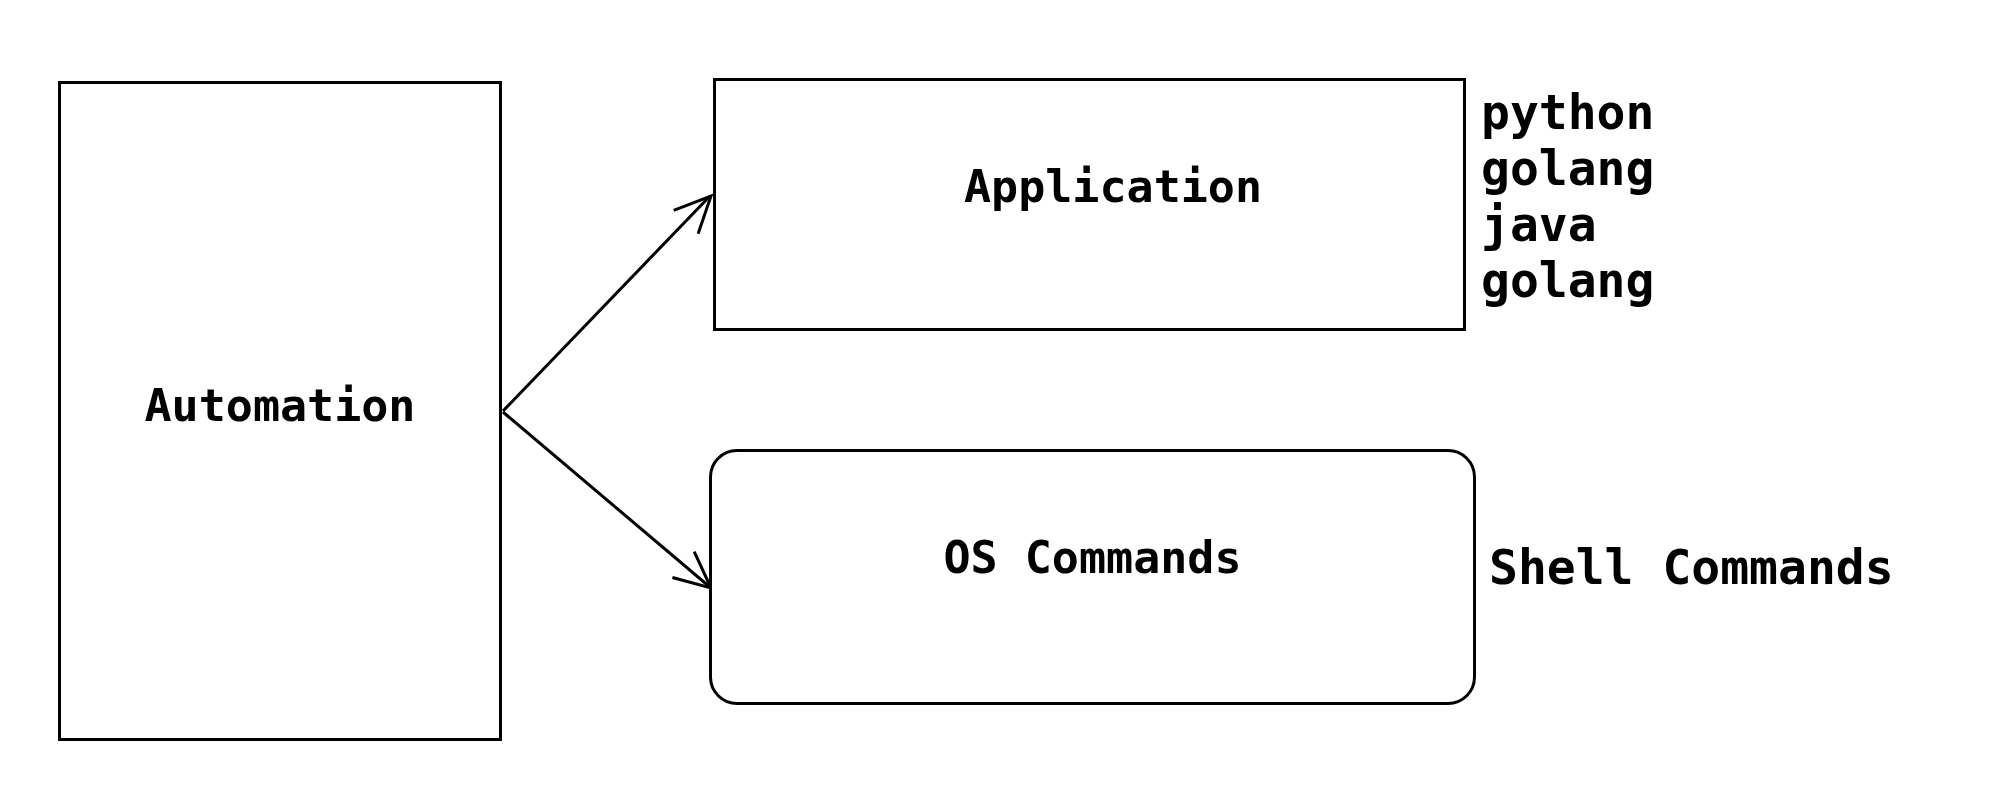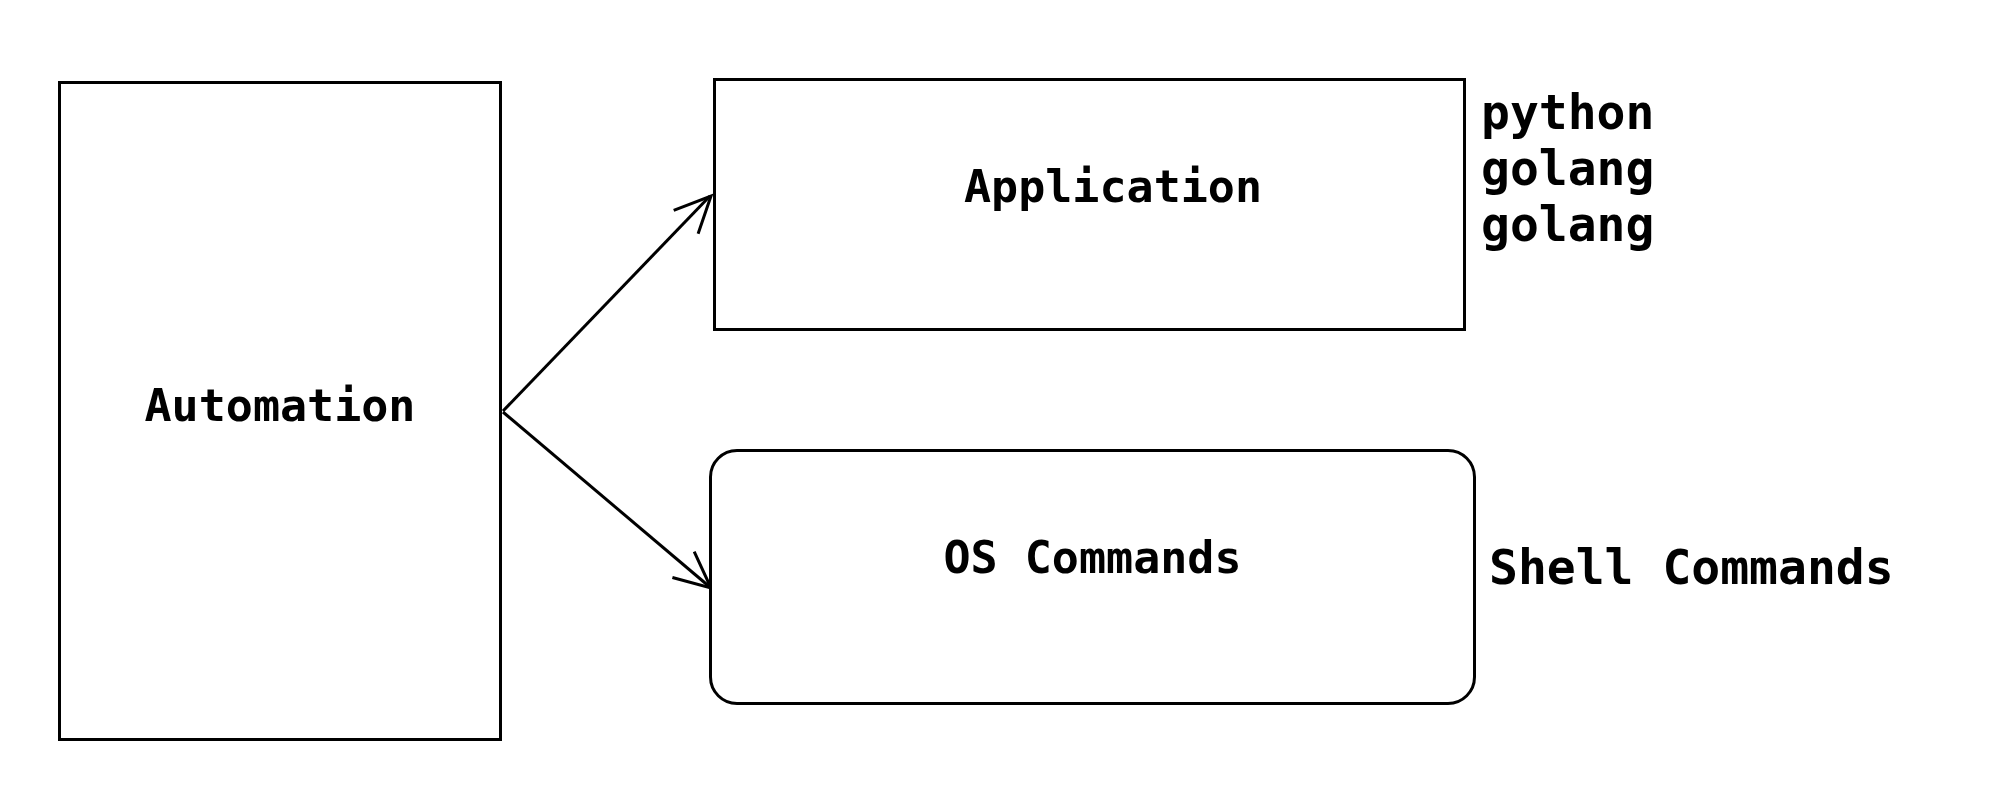--- a/index.html
+++ b/index.html
@@ -73,19 +73,20 @@
     <span class="node-label">Application</span>
   </div>
 
   <div class="node node-os-commands">
     <span class="node-label">OS Commands</span>
   </div>
 
   <div class="annotation lang-list">
     <div>python</div>
     <div>golang</div>
+    <div>java</div>
     <div>golang</div>
   </div>
 
 
   <div class="annotation note-shell">Shell Commands</div>
 
 </div>
 
 </body></html>

